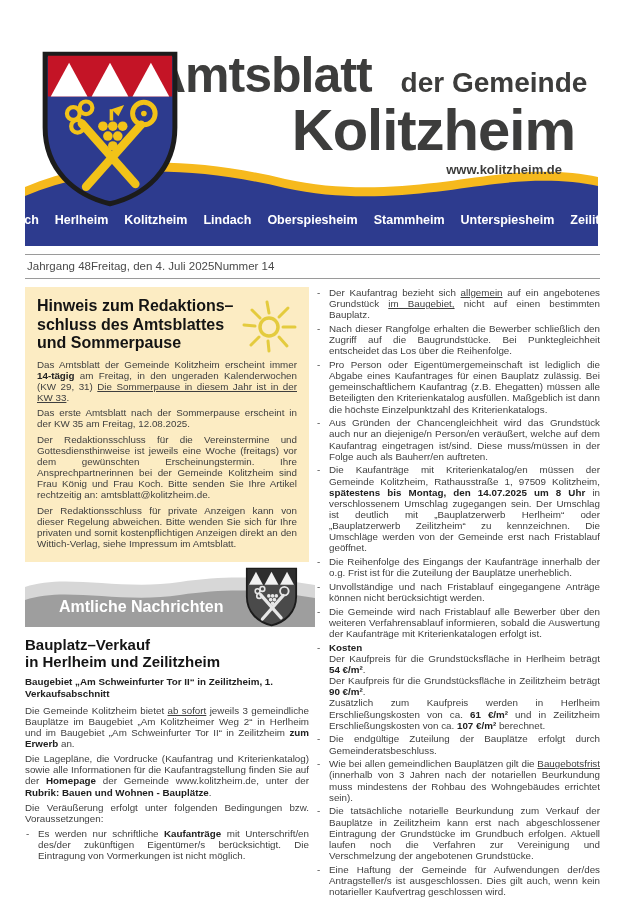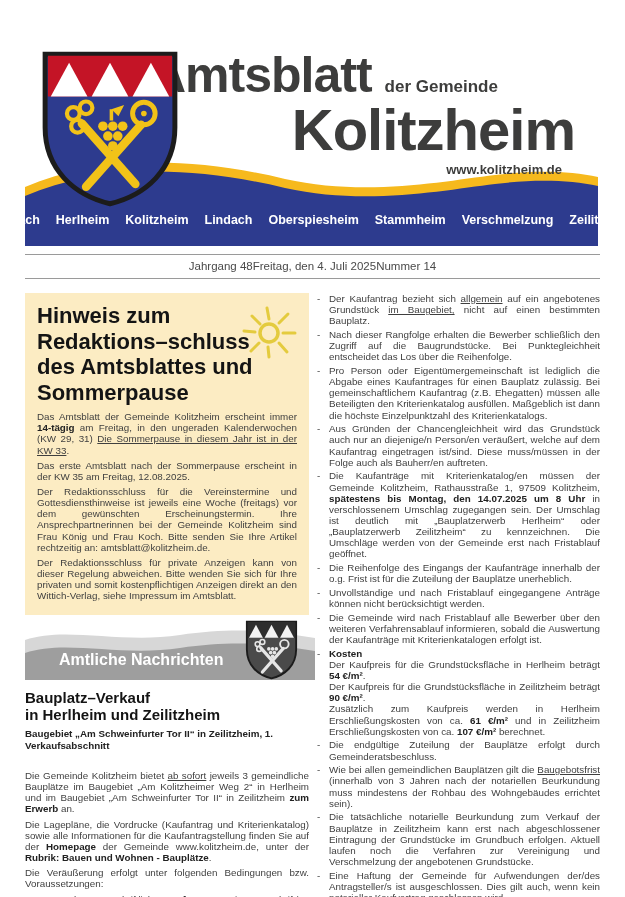--- a/index.html
+++ b/index.html
@@ -5,53 +5,53 @@
   html,body { margin:0; padding:0; background:#ffffff; }
   body { font-family:"Liberation Sans", sans-serif; color:#3f3f3f; }
   .page { position:relative; width:625px; height:897px; background:#fff; overflow:hidden; }
 
   
   .header { position:relative; height:246px; }
   .crest { position:absolute; left:35px; top:50px; width:150px; height:158px; z-index:3; }
   .title-block { position:absolute; left:150px; top:50px; width:448px; z-index:2; color:#3d3d3c; }
   .title-line1 { display:flex; align-items:baseline; white-space:nowrap; }
   .title-main { font-size:50px; font-weight:bold; letter-spacing:-1px; line-height:1; }
-  .title-sub  { font-size:17px; font-weight:bold; margin-left:13px; }
+  .title-sub  { font-size:28px; font-weight:bold; margin-left:29px; }
   .title-name { font-size:58px; font-weight:bold; letter-spacing:-1px; line-height:1; text-align:right; padding-right:23px; margin-top:1px; }
   .website { text-align:right; padding-right:36px; font-size:13px; font-weight:bold; color:#3d3d3c; margin-top:3px; }
   .band { position:absolute; left:25px; top:150px; width:573px; height:96px; z-index:1; }
   .nav { position:absolute; left:25px; top:213px; width:573px; display:flex; justify-content:center; align-items:center; gap:8px; z-index:2;
          color:#ffffff; font-size:12.5px; font-weight:bold; }
   .nav .sq { width:8px; height:8px; background:#f6b91d; display:inline-block; }
 
   
-  .issue-bar { margin:8px 25px 14px; border-top:1px solid #9a9a9a; border-bottom:1px solid #9a9a9a;
-               display:flex; justify-content:center; align-items:center; padding:5px 2px 6px; font-size:11.5px; color:#4a4a4a; }
+  .issue-bar { margin:8px 25px 8px; border-top:1px solid #9a9a9a; border-bottom:1px solid #9a9a9a;
+               display:flex; justify-content:flex-start; align-items:center; padding:5px 2px 6px; font-size:11.5px; color:#4a4a4a; }
 
   
   .columns { display:flex; gap:7px; margin:7px 25px 0; }
   .col { width:290px; font-size:9.8px; line-height:1.14; color:#3f3f3f; }
   .col p { margin:0 0 4px; text-align:justify; }
 
   
   .notice { background:#fcecc3; padding:10px 12px 9px; position:relative; }
-  .notice-title { font-size:22px; font-weight:bold; color:#141414; line-height:1.16; width:218px; margin-bottom:6px; }
+  .notice-title { font-size:16px; font-weight:bold; color:#141414; line-height:1.16; width:218px; margin-bottom:6px; }
   .sun { position:absolute; top:8px; right:10px; width:60px; height:60px; }
 
   
   .section-banner { position:relative; margin-top:5px; height:60px;text-align:center; }
   .banner-wave { position:absolute; left:0; top:0; width:290px; height:60px; }
   .banner-label { position:absolute; left:34px; top:31px; font-size:16px; font-weight:bold; color:#ffffff; z-index:2; }
   .banner-crest { position:absolute; right:9px; top:0px; width:57px; height:60px; z-index:3; }
 
   
   .article { margin-top:9px; }
   .article-title { font-size:15px; font-weight:bold; color:#141414; line-height:1.15; }
   .subhead { font-weight:bold; color:#222; line-height:1.22; margin-top:5px; }
-  .article .body-start { margin-top:18px; }
+  .article .body-start { margin-top:5px; }
 
   
   .dash-item { position:relative; padding-left:13px; text-align:justify; margin-bottom:2.5px; }
   .dash-item::before { content:"-"; position:absolute; left:1px; top:0; }
 
   b { color:#222; }
 </style>
 </head>
 <body>
 
@@ -105,21 +105,21 @@
       <span>Herlheim</span>
       <span class="sq"></span>
       <span>Kolitzheim</span>
       <span class="sq"></span>
       <span>Lindach</span>
       <span class="sq"></span>
       <span>Oberspiesheim</span>
       <span class="sq"></span>
       <span>Stammheim</span>
       <span class="sq"></span>
-      <span>Verschmelzung</span>
+      <span>Unterspiesheim</span>
       <span class="sq"></span>
       <span>Zeilitzheim</span>
     </div>
   </div>
 
   <div class="issue-bar">
     <span>Jahrgang 48</span>
     <span>Freitag, den 4. Juli 2025</span>
     <span>Nummer 14</span>
   </div>

